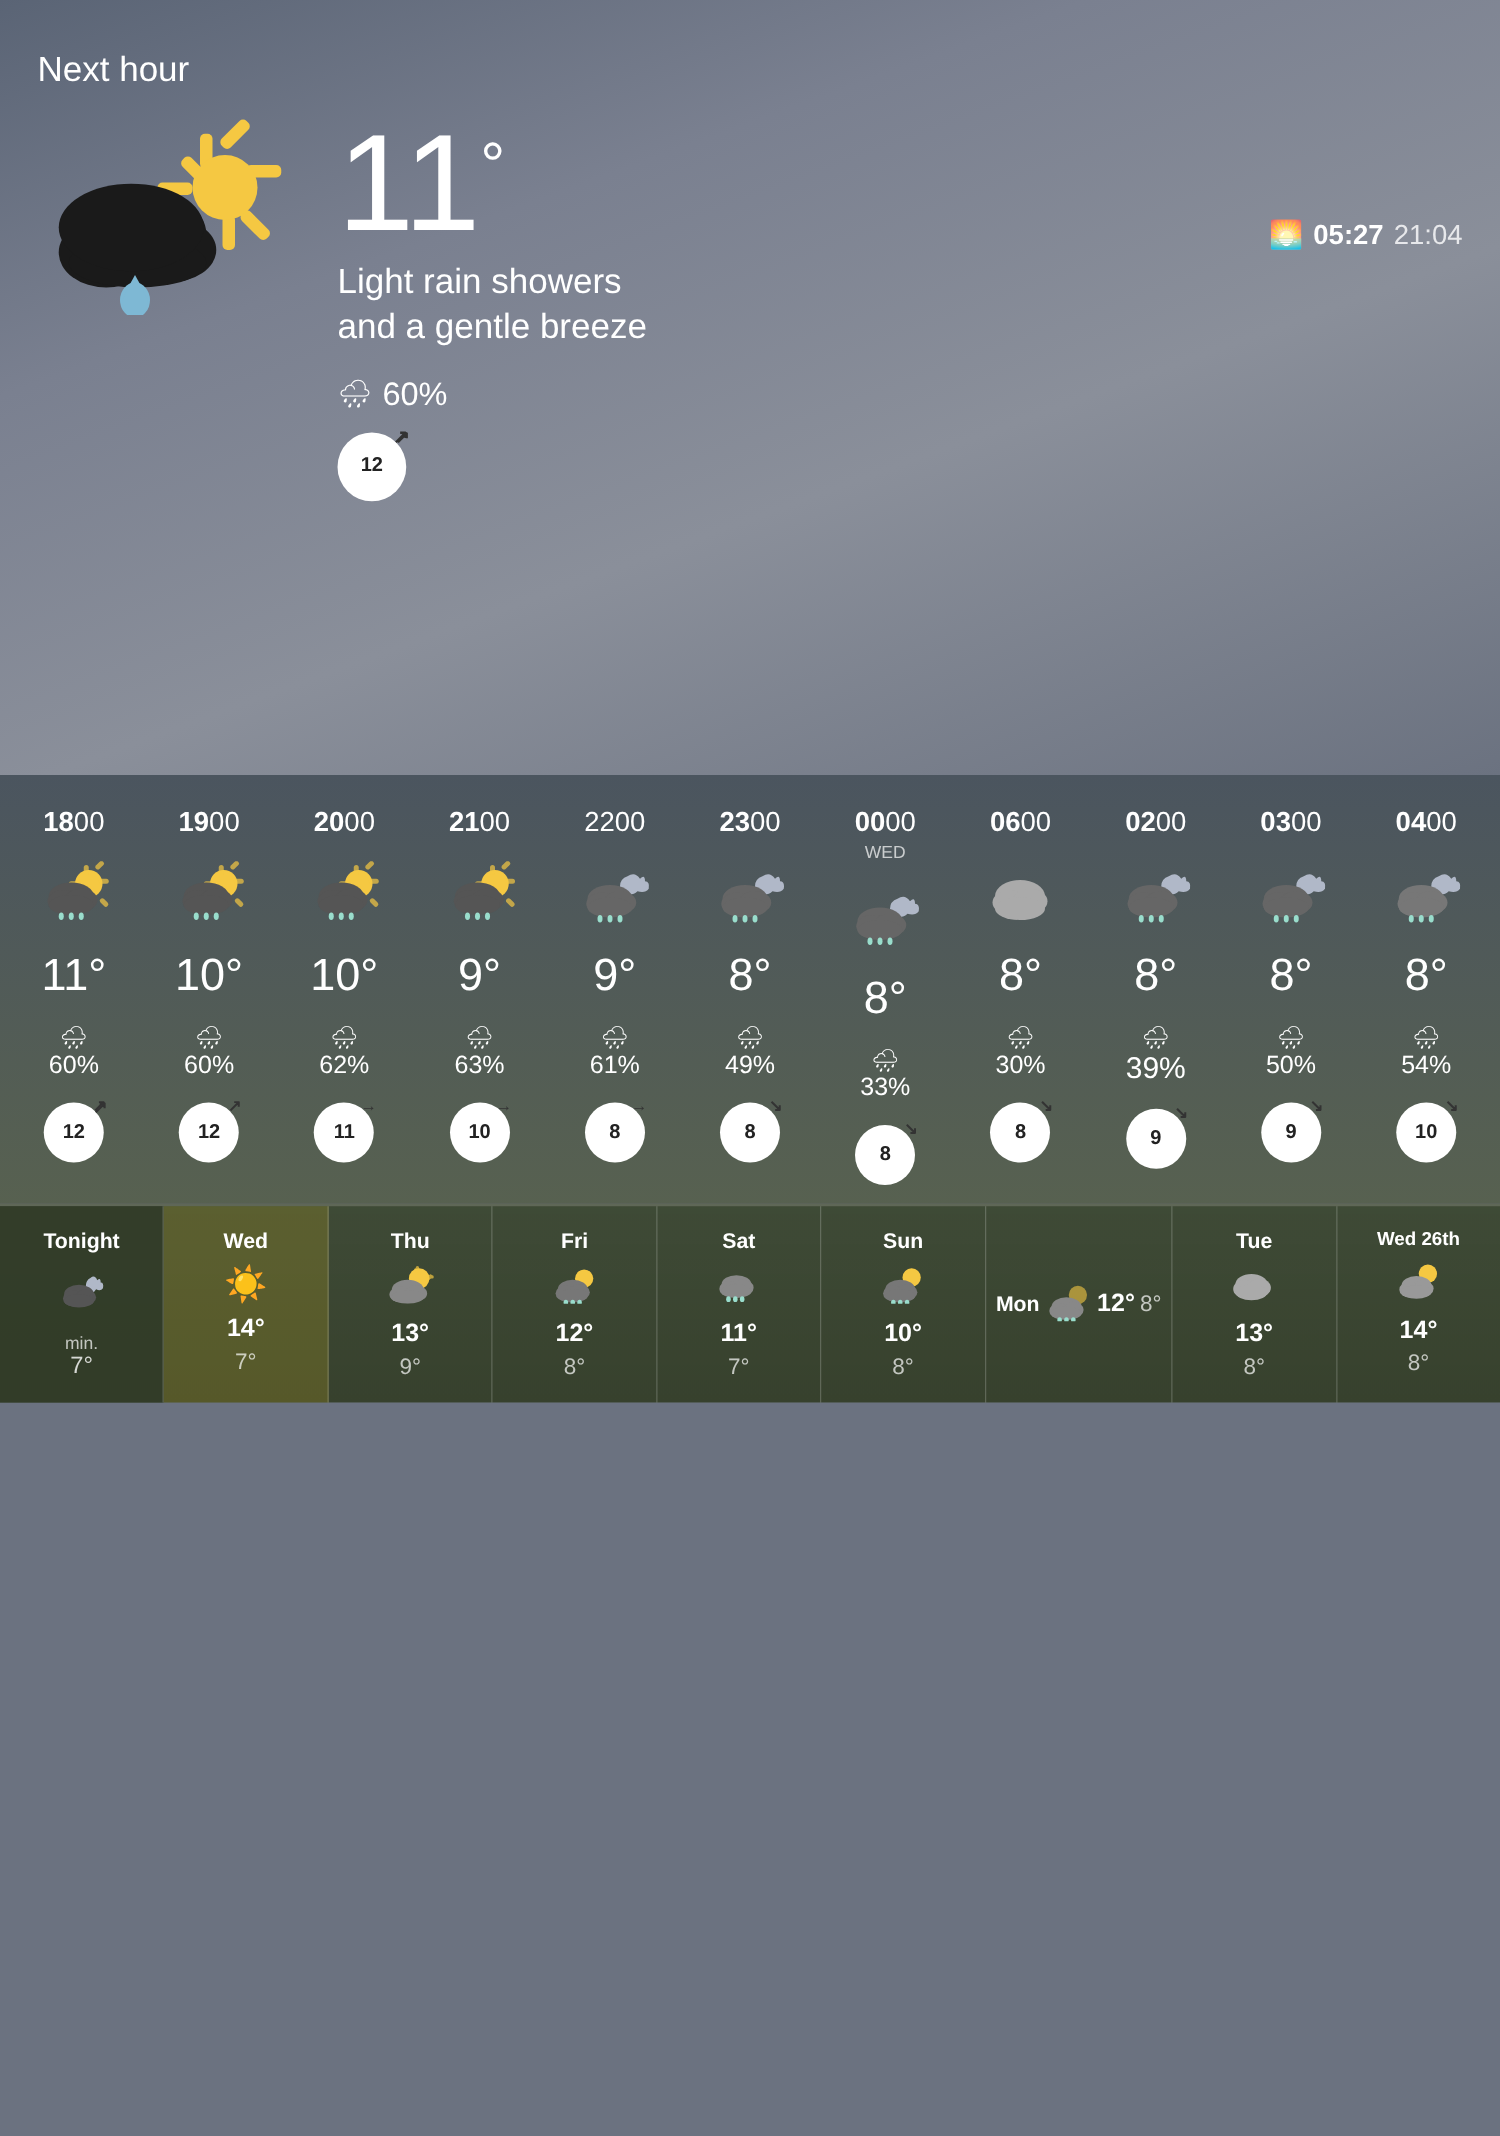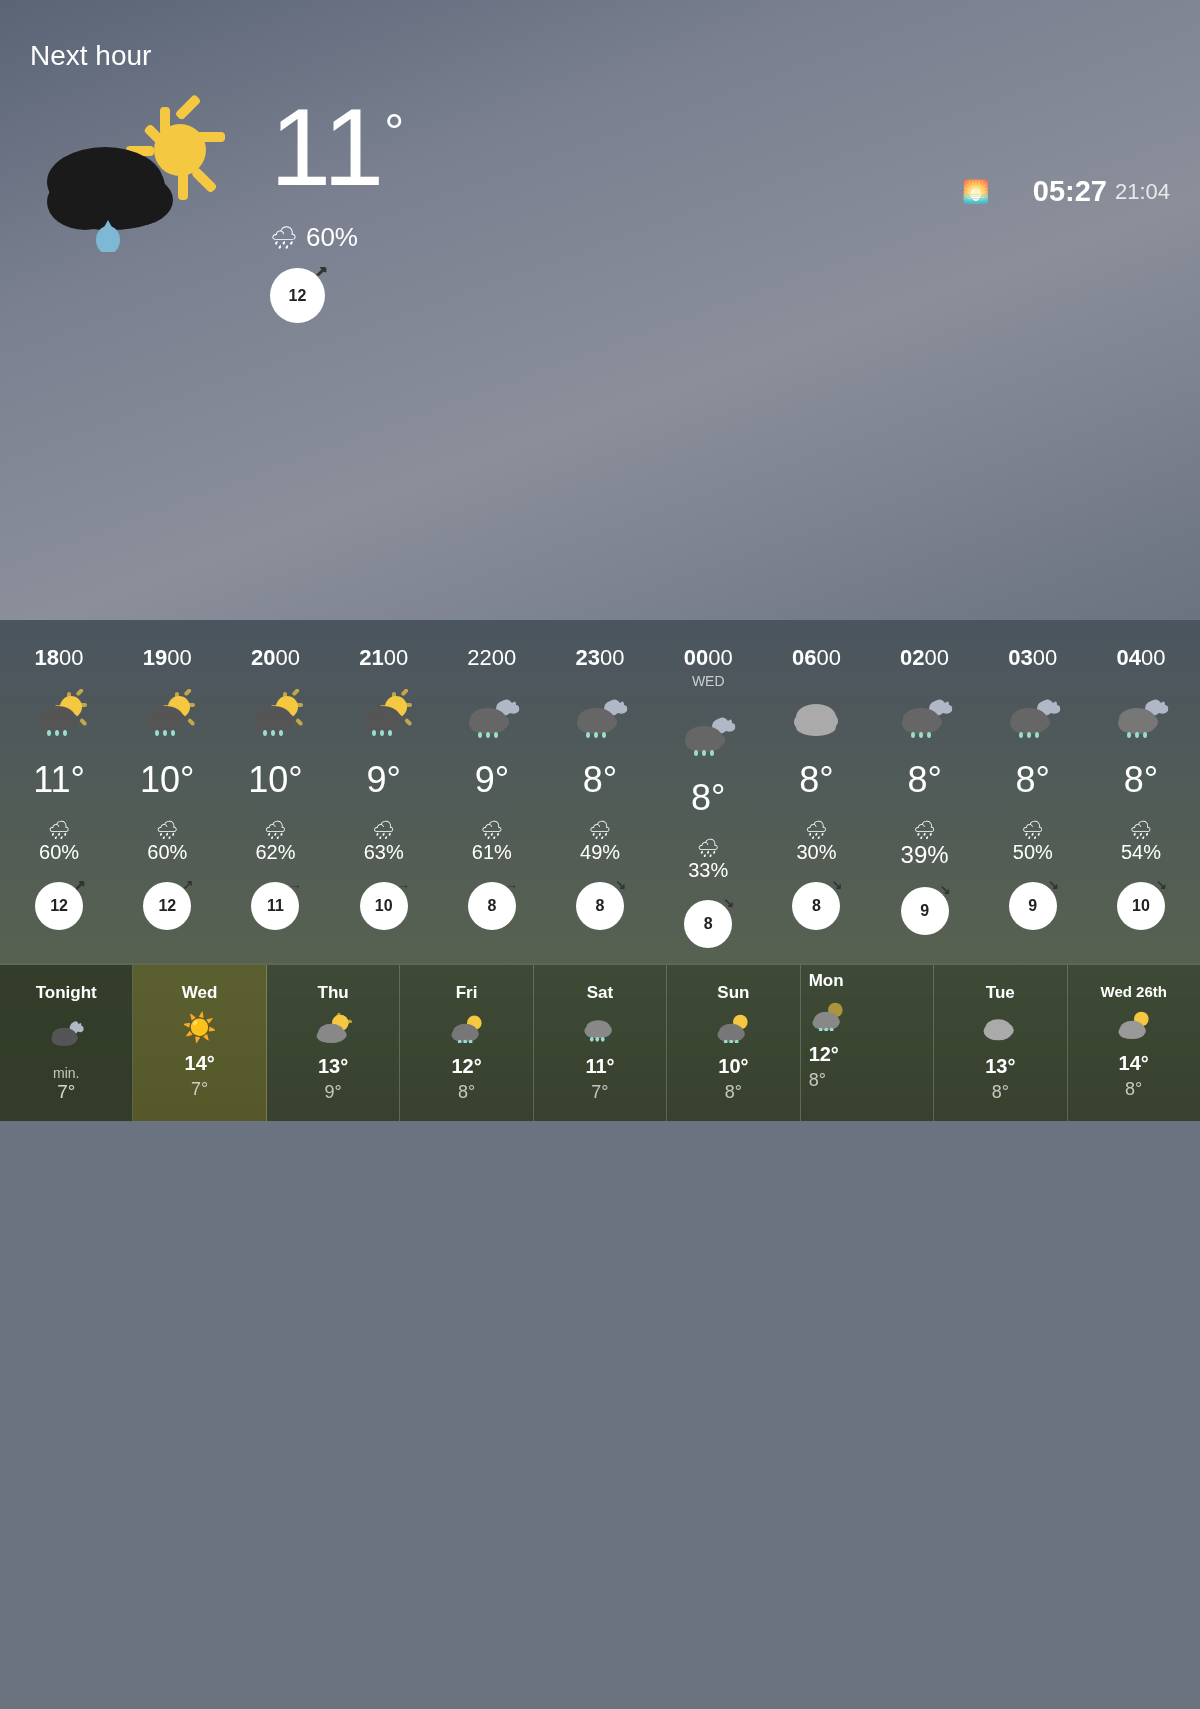--- a/index.html
+++ b/index.html
@@ -43,22 +43,21 @@
       font-size: 22px;
     }
 
     .sunrise-icon {
       font-size: 22px;
       color: #f5c842;
     }
 
     .sunrise-time {
       font-weight: 700;
-      font-size: 29px;
-      margin-left: 35px;
+      font-size: 22px;
     }
 
     .sunset-time {
       font-size: 22px;
       color: rgba(255,255,255,0.8);
     }
 
     .current-weather-row {
       display: flex;
       align-items: flex-start;
@@ -273,20 +272,21 @@
         <ellipse cx="78" cy="148" rx="12" ry="14" fill="#7eb8d4"></ellipse>
         <path d="M78 128 Q72 138 68 148 Q68 160 78 162 Q88 162 88 148 Q84 138 78 128Z" fill="#7eb8d4"></path>
       </svg>
     </div>
 
     <div class="temp-desc-col">
       <div class="temperature">
         <span>11</span>
           <span class="temp-degree">°</span>
       </div>
+      <div class="description">Light rain showers and a gentle breeze</div>
       <div class="rain-percent">
         <span style="font-size:22px">🌧</span>
         <span>60%</span>
       </div>
       <div class="wind-badge arrow-ne">
         <span class="wind-num">12</span>
         <span style="position:absolute;top:-6px;right:-2px;font-size:15px;color:#333">↗</span>
       </div>
     </div>
   </div>
@@ -701,21 +701,21 @@
           <ellipse cx="18" cy="28" rx="13" ry="6" fill="#777"></ellipse>
           <ellipse cx="12" cy="34" rx="2" ry="2.5" fill="#9dc"></ellipse>
           <ellipse cx="18" cy="34" rx="2" ry="2.5" fill="#9dc"></ellipse>
           <ellipse cx="24" cy="34" rx="2" ry="2.5" fill="#9dc"></ellipse>
         </svg>
     </div>
     <div style="font-size:20px;font-weight:600;">10°</div>
     <div style="font-size:18px; color:rgba(255,255,255,0.7);">8°</div>
   </div>
 
-  <div class="day-col" style="flex:1; padding:6px 8px; display:flex; flex-direction:column; align-items:flex-start; gap:4px; border-right:1px solid rgba(255,255,255,0.2);">
+  <div class="day-col" style="flex:1; padding:18px 8px; display:flex; flex-direction:row; align-items:center; gap:4px; border-right:1px solid rgba(255,255,255,0.2);">
     <div style="font-size:17px;font-weight:600;">Mon</div>
     <div style="margin:4px 0;">
       <svg viewBox="0 0 40 35" width="38" height="32">
           <circle cx="28" cy="12" r="8" fill="#f5c842" opacity="0.6"></circle>
           <ellipse cx="18" cy="22" rx="13" ry="8" fill="#888"></ellipse>
           <ellipse cx="12" cy="26" rx="9" ry="7" fill="#888"></ellipse>
           <ellipse cx="24" cy="25" rx="9" ry="7" fill="#888"></ellipse>
           <ellipse cx="18" cy="28" rx="13" ry="6" fill="#888"></ellipse>
           <ellipse cx="12" cy="34" rx="2" ry="2.5" fill="#9dc"></ellipse>
           <ellipse cx="18" cy="34" rx="2" ry="2.5" fill="#9dc"></ellipse>

